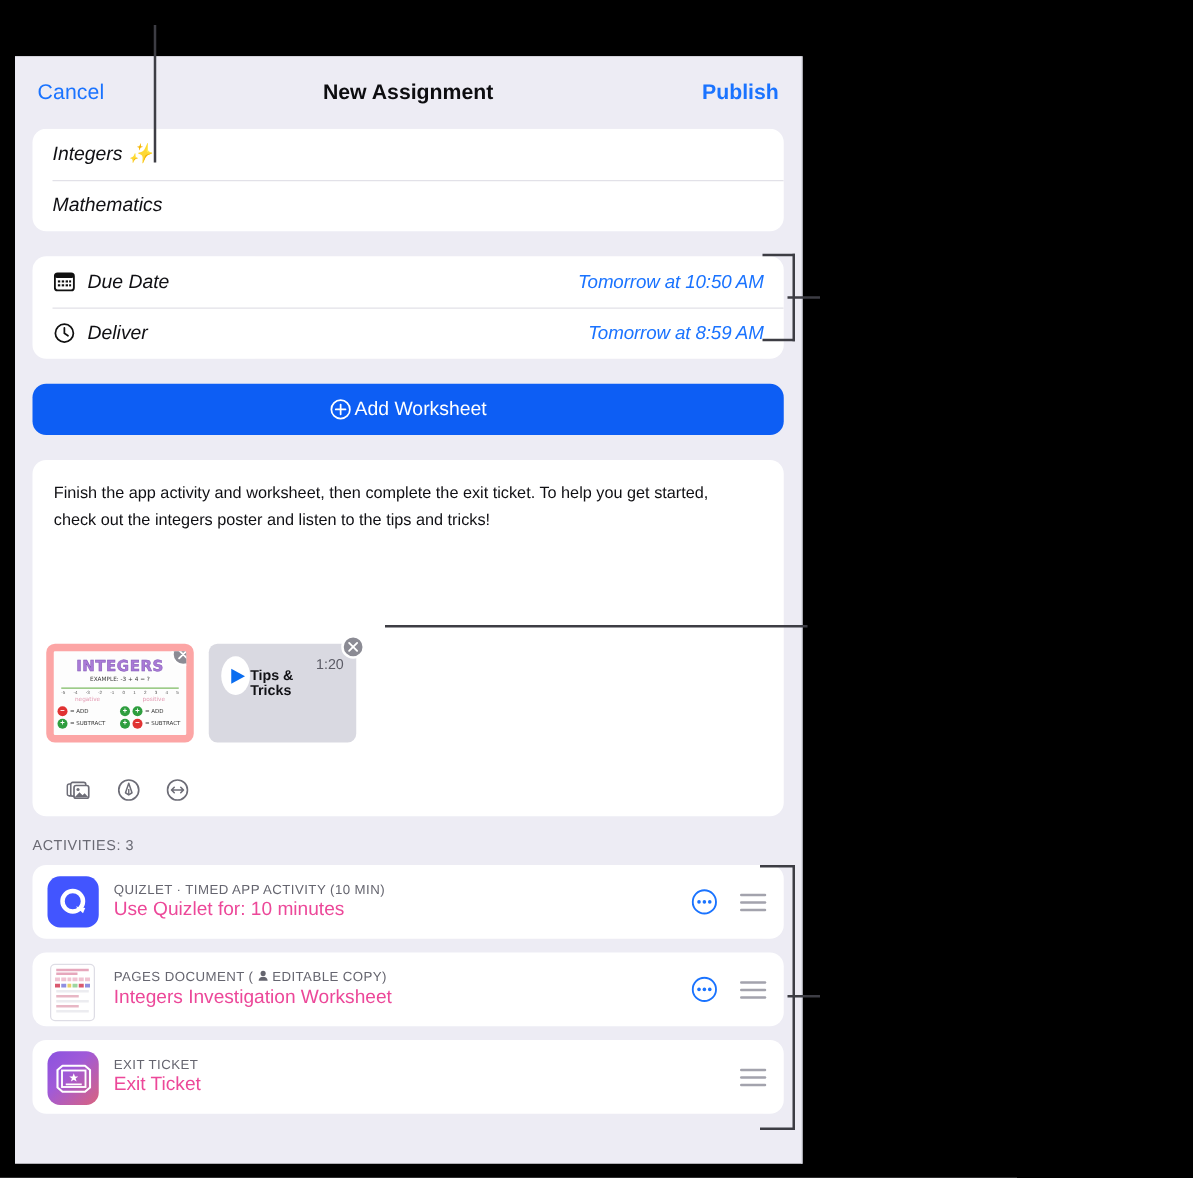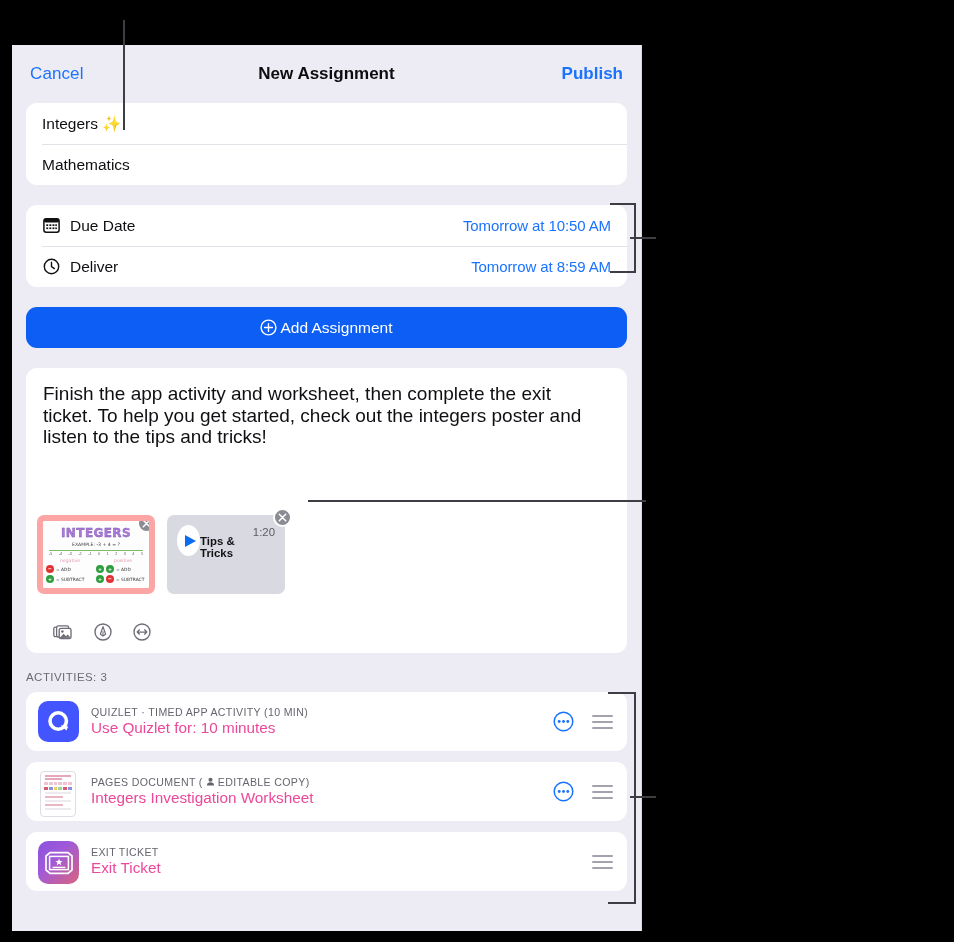--- a/index.html
+++ b/index.html
@@ -53,20 +53,21 @@
     overflow: hidden;
   }
 
   .row {
     position: relative;
     display: flex; align-items: center;
     height: 41px;
     padding: 0 16px;
     font-size: 15.5px;
     color: #101014;
+    font-style: italic;
   }
   .row + .row::before {
     content: "";
     position: absolute; left: 16px; right: 0; top: 0;
     height: 1px; background: #e2e1e8;
   }
   .row .rv {
     margin-left: auto;
     color: #1a73ff;
     font-size: 15px;
@@ -99,21 +100,21 @@
   
   .body-card {
     margin: 0 14px;
     background: #fff;
     border-radius: 11px;
     min-height: 285px;
     padding: 15px 17px 0 17px;
     position: relative;
   }
   .body-text {
-    font-size: 19px;
+    font-size: 13px;
     line-height: 21.5px;
     color: #101014;
     white-space: pre-wrap;
     width: 560px;
   }
 
   .attachments {
     position: absolute;
     left: 11px; top: 147px;
     display: flex; gap: 12px;
@@ -349,21 +350,21 @@
 
     <div class="gap-20"></div>
 
     <button class="add-btn">
       <span class="plus-circ">
         <svg width="17" height="17" viewBox="0 0 17 17">
           <circle cx="8.5" cy="8.5" r="7.4" fill="none" stroke="#fff" stroke-width="1.4"></circle>
           <path d="M8.5 4.6 V12.4 M4.6 8.5 H12.4" stroke="#fff" stroke-width="1.4" stroke-linecap="round"></path>
         </svg>
       </span>
-      <span>Add Assignment</span>
+      <span>Add Worksheet</span>
     </button>
 
     <div class="gap-20"></div>
 
     <div class="body-card">
       <div class="body-text">Finish the app activity and worksheet, then complete the exit ticket. To help you get started, check out the integers poster and listen to the tips and tricks!</div>
 
       <div class="attachments">
 
         <div class="att poster">

